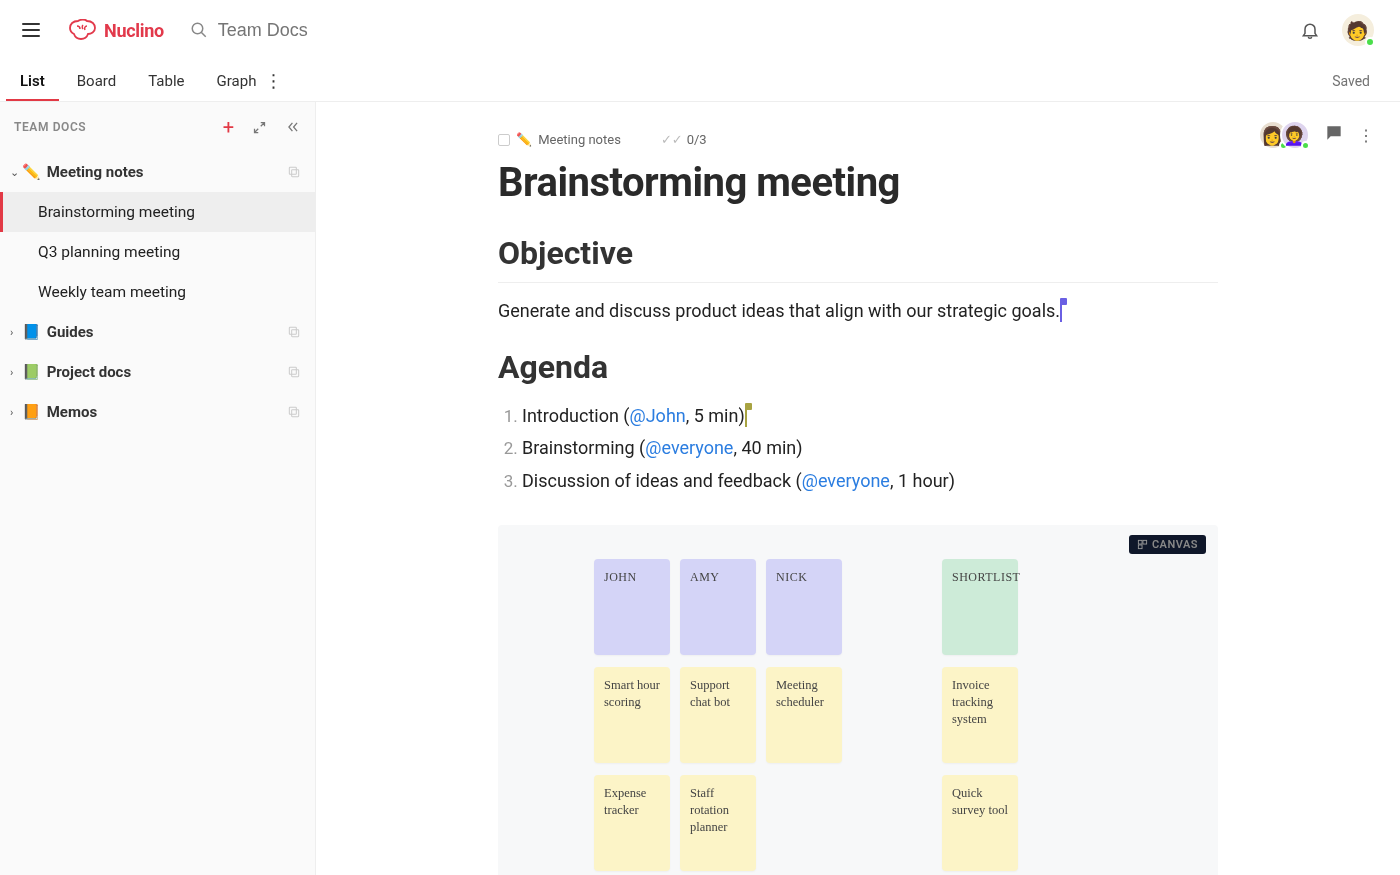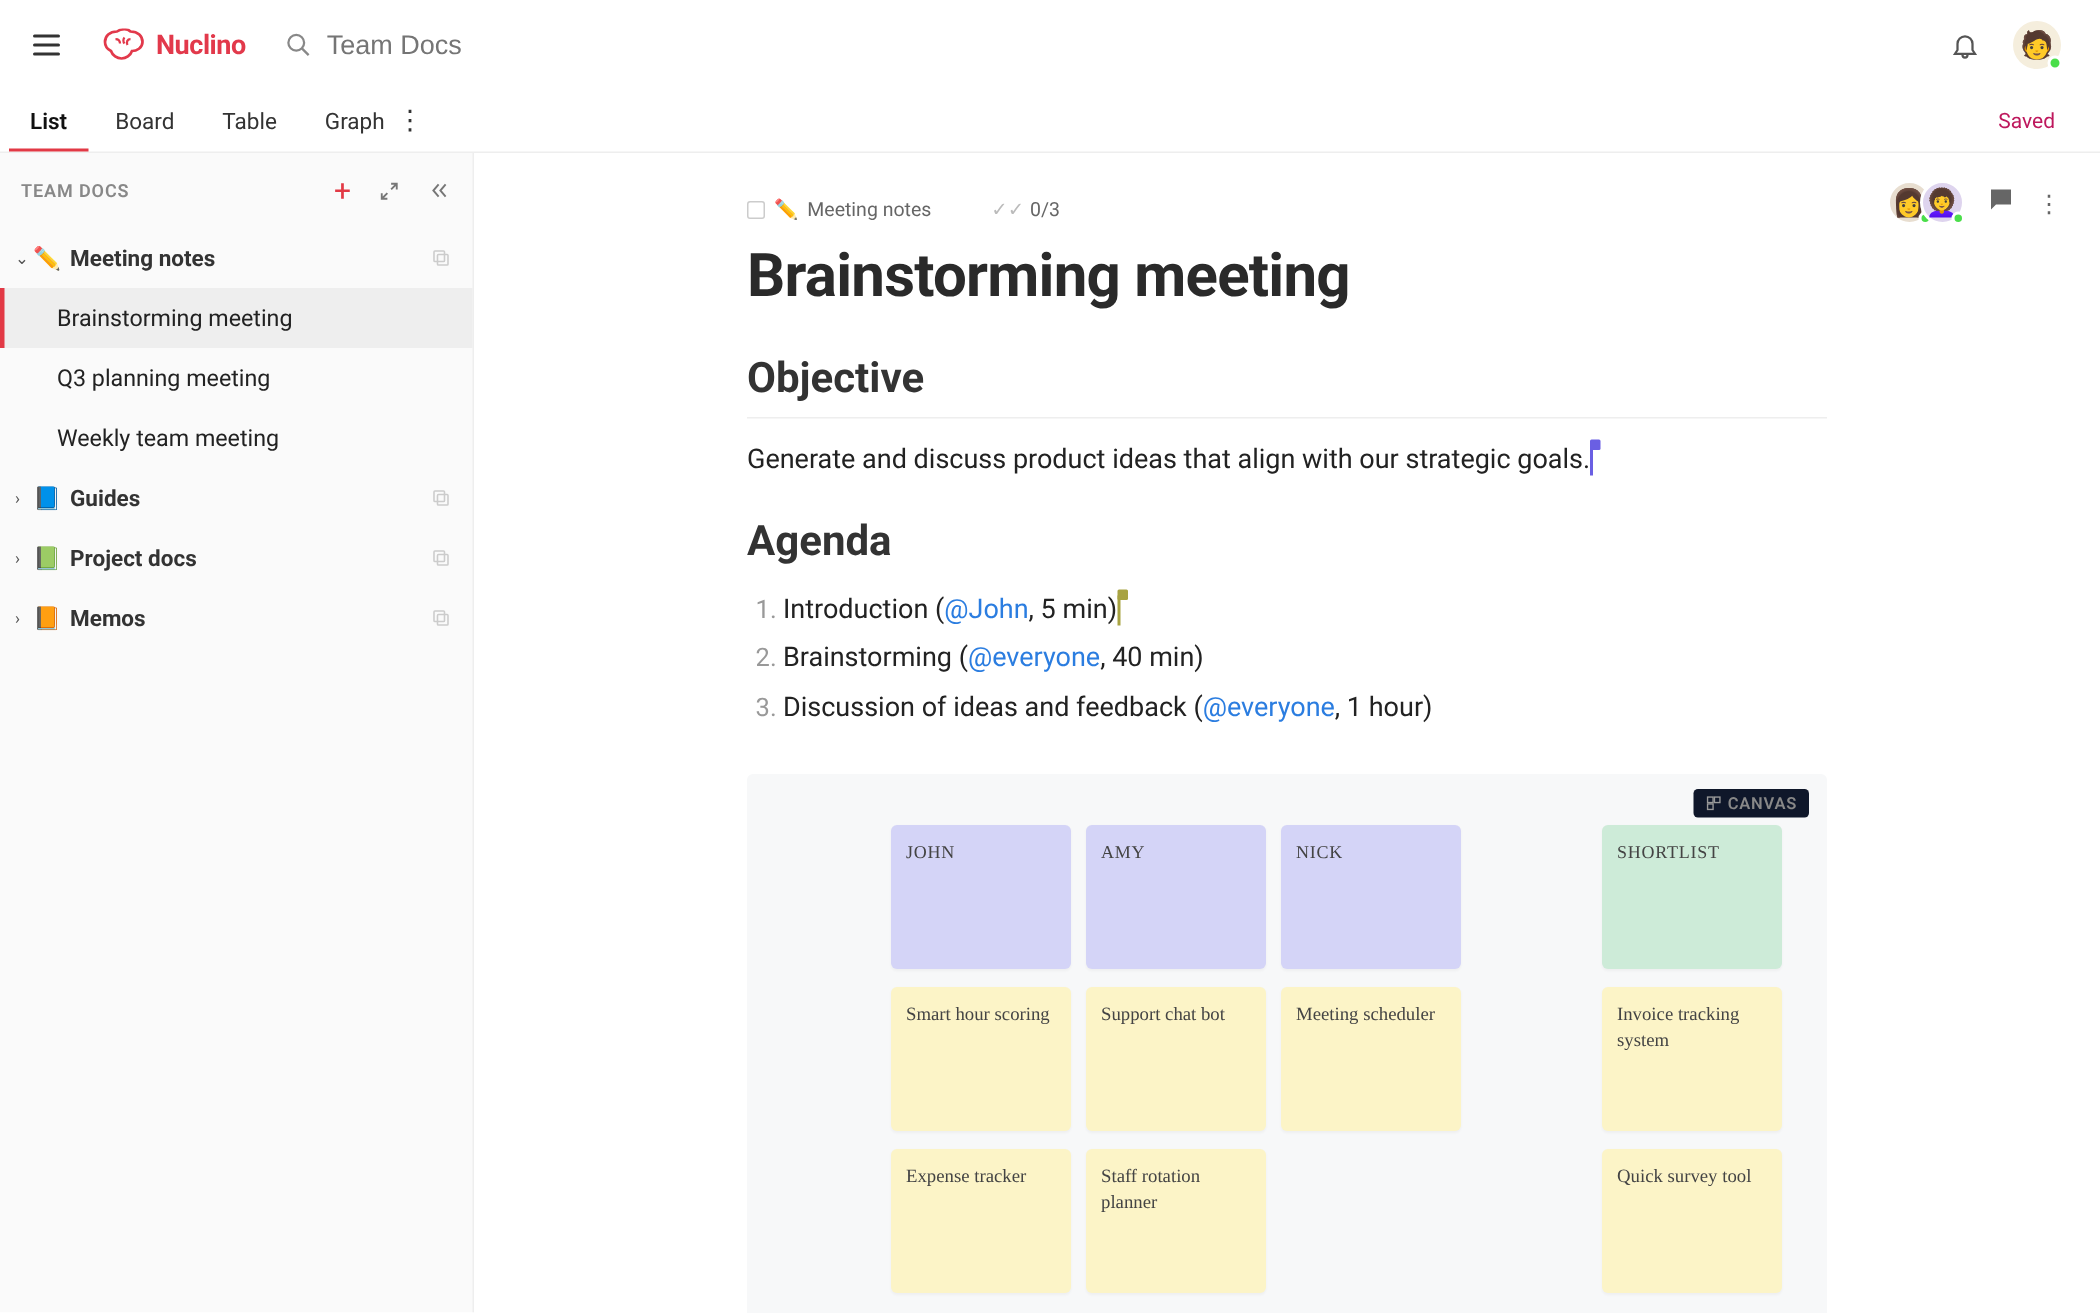--- a/index.html
+++ b/index.html
@@ -19,21 +19,21 @@
   .avatar-circle{ width:32px; height:32px; border-radius:50%; background:#f5eedd; display:flex; align-items:center; justify-content:center; font-size:18px; position:relative;}
   .presence-dot{ position:absolute; bottom:-1px; right:-1px; width:10px; height:10px; background:#4ade4a; border:2px solid #fff; border-radius:50%; }
 
   
   .viewsbar{ display:flex; align-items:center; height:42px; border-bottom:1px solid #eee; padding:0 30px 0 16px; font-size:15px; color:#333;}
   .viewsbar .views{ display:flex; align-items:center; gap:24px;}
   .view-tab{ padding:10px 4px 10px 4px; cursor:pointer; position:relative; }
   .view-tab.active{ font-weight:600; color:#111;}
   .view-tab.active::after{ content:""; position:absolute; left:-10px; right:-10px; bottom:-1px; height:2px; background:#e23945;}
   .more-dots{ cursor:pointer; font-size:18px; line-height:1; margin-left:4px;}
-  .saved{ margin-left:auto; color:#be185d; font-size:14px;}
+  .saved{ margin-left:auto; color:#737373; font-size:14px;}
 
   .body{ display:flex; height:calc(875px - 60px - 42px); }
   
   
   .sidebar{ width:316px; border-right:1px solid #eee; background:#fafafa; display:flex; flex-direction:column; }
   .ws-header{ display:flex; align-items:center; height:50px; padding:0 14px;}
   .ws-title{ font-size:12px; letter-spacing:.6px; color:#888; font-weight:600;}
   .ws-actions{ margin-left:auto; display:flex; align-items:center; gap:18px; }
   .ws-actions .add{ color:#e23945; font-size:20px; font-weight:400; cursor:pointer; }
   .ws-actions .icon{ cursor:pointer; color:#666;}
@@ -54,38 +54,38 @@
   .sa{ width:30px; height:30px; border-radius:50%; background:#d8e8d0; display:flex; align-items:center; justify-content:center; font-size:18px; border:2px solid #fff; position:relative;}
   .sa + .sa { margin-left:-8px; }
   .sa .presence-dot{ bottom:-2px; right:-2px; width:9px; height:9px;}
   .doc-actions .icon{ color:#666; cursor:pointer;}
   .content{ max-width:720px; margin:0 auto; padding:30px 0 0 0;}
   .crumbs{ display:flex; align-items:center; gap:40px; font-size:13px; color:#666; margin:0 0 12px 0;}
   .crumbs .bc{ display:flex; align-items:center; gap:6px;}
   .crumbs .square{ width:12px; height:12px; border:1.5px solid #ccc; border-radius:2px; display:inline-block;}
   .crumbs .tasks .tick{ color:#bbb; font-size:13px; margin-right:4px;}
   h1.title{ font-size:40px; font-weight:700; color:#2a2a2a; letter-spacing:-.5px; margin-bottom:28px;}
-  h2{ font-size:28px; font-weight:700; color:#333; margin:24px 0 10px 0;}
+  h2{ font-size:32px; font-weight:700; color:#333; margin:24px 0 10px 0;}
   .hr{ height:1px; background:#eee; margin-top:4px;}
   p.obj{ font-size:18px; color:#222; margin-top:14px; line-height:1.5;}
   .cursor-flag{ display:inline-block; width:2px; height:20px; background:#6a5fe3; vertical-align:middle; position:relative;}
   .cursor-flag::before{ content:""; position:absolute; top:-4px; left:0; width:7px; height:7px; background:#6a5fe3; border-radius:1px;}
   .cursor-flag.olive{ background:#a8a342;}
   .cursor-flag.olive::before{ background:#a8a342;}
   ol.agenda{ font-size:18px; color:#222; margin:14px 0 0 24px; line-height:1.8;}
   ol.agenda li::marker{ color:#999; font-size:17px;}
   .mention{ color:#2b7de0;}
   
   
   .canvas{ margin-top:28px; background:#f7f8f9; border-radius:4px; position:relative; padding:34px 30px 20px 96px; min-height:370px;}
   .canvas-badge{ position:absolute; top:10px; right:12px; background:#0f172a; color:#888; font-size:11px; letter-spacing:.5px; font-weight:600; padding:3px 8px; border-radius:3px; display:flex; align-items:center; gap:4px;}
   .canvas-grid{ display:flex; gap:10px;}
   .col{ display:flex; flex-direction:column; gap:12px;}
   .spacer-col{ width:80px;}
-  .card{ width:120px; height:96px; border-radius:4px; padding:10px 10px; font-family:"Comic Sans MS","Segoe Script","Bradley Hand",cursive; font-size:12.5px; line-height:1.35; color:#444; box-shadow:0 1px 2px rgba(0,0,0,.04);}
+  .card{ width:76px; height:96px; border-radius:4px; padding:10px 10px; font-family:"Comic Sans MS","Segoe Script","Bradley Hand",cursive; font-size:12.5px; line-height:1.35; color:#444; box-shadow:0 1px 2px rgba(0,0,0,.04);}
   .card.header-purple{ background:#d4d4f7; font-size:12px; letter-spacing:.5px;}
   .card.header-green{ background:#cdebd8; font-size:12px; letter-spacing:.5px;}
   .card.yellow{ background:#fcf4c7;}
   
   .copy svg, .ws-actions svg{ display:block;}
 </style>
 </head>
 <body>
 
 <div class="topbar">

